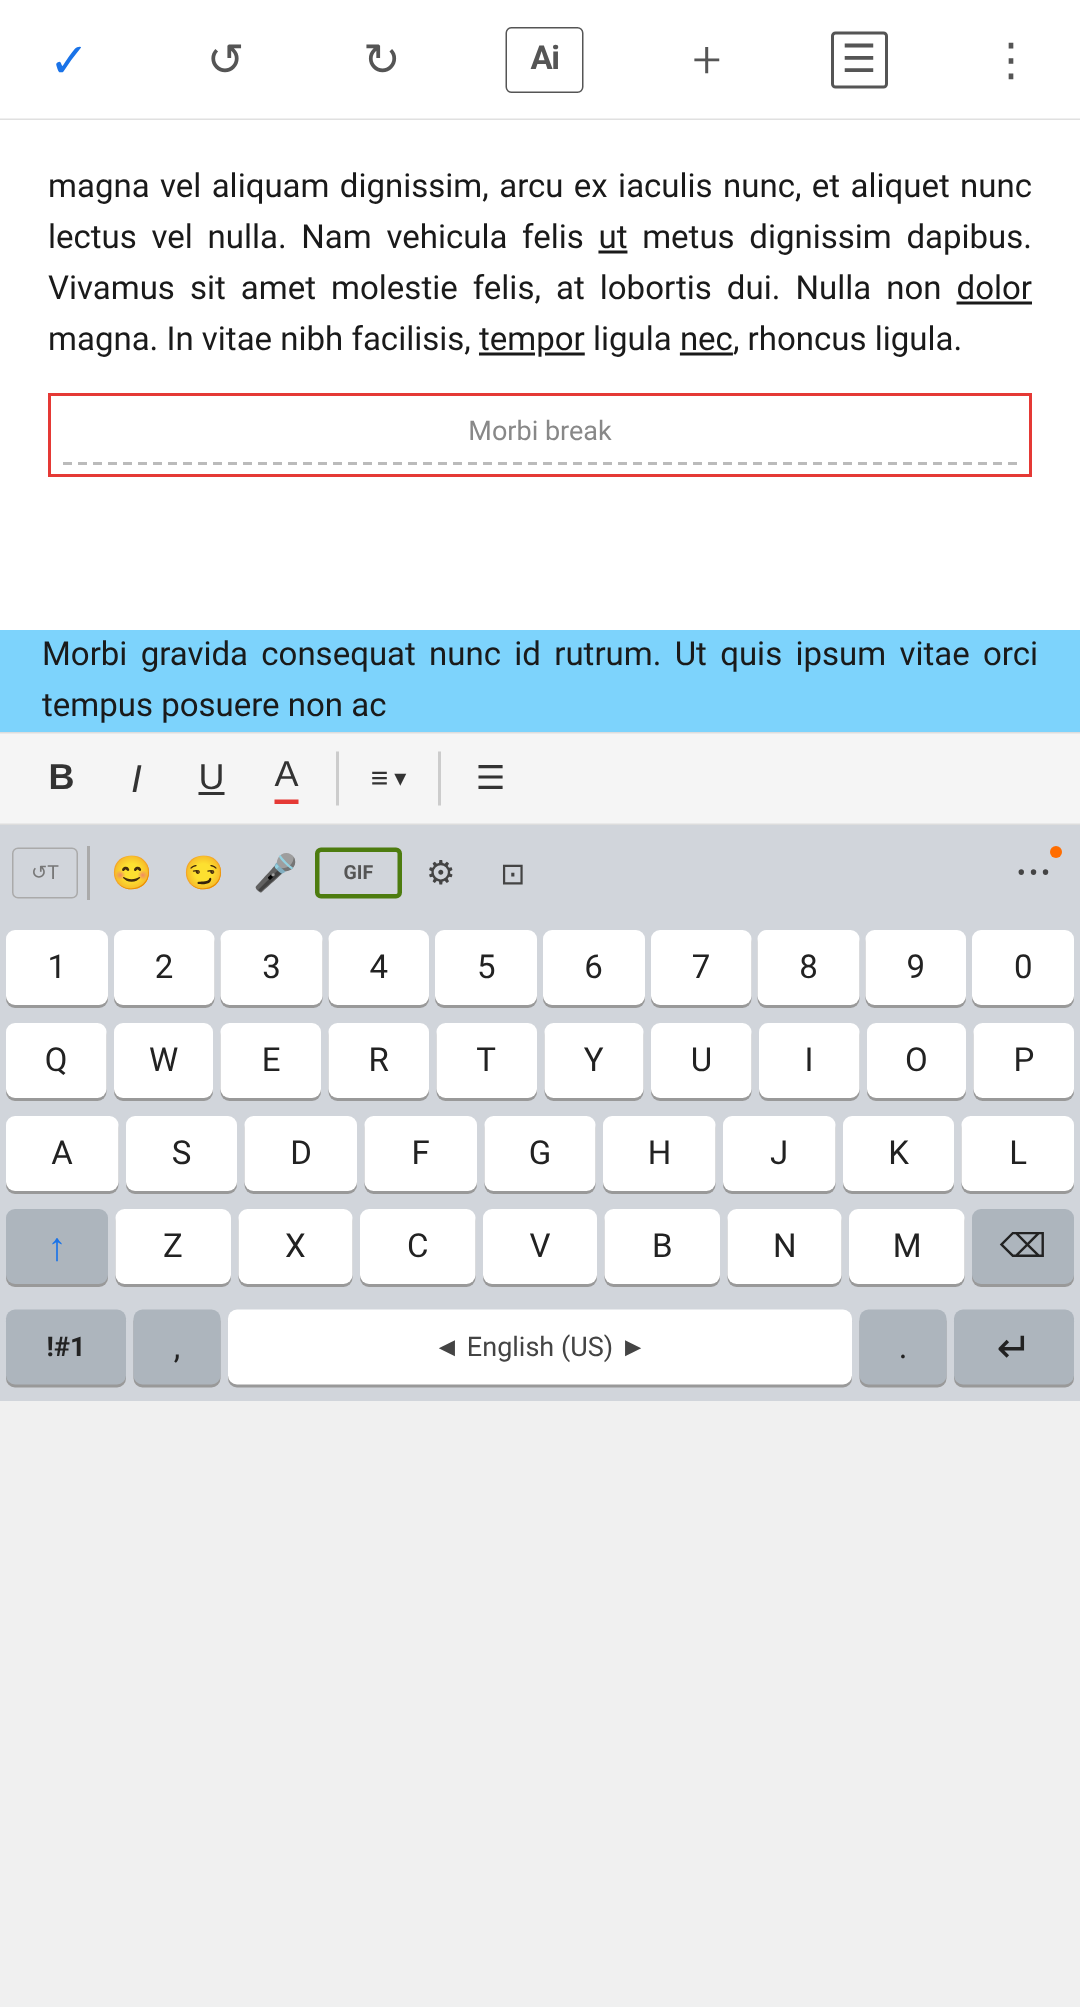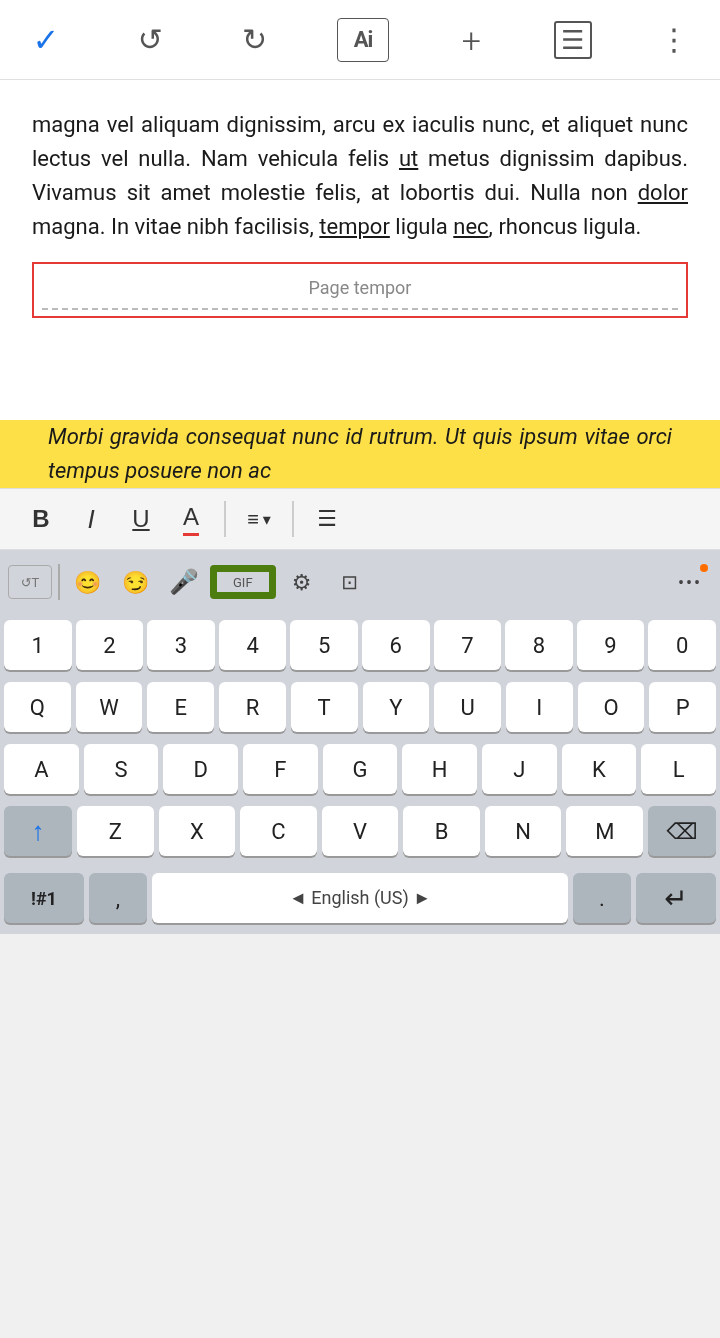--- a/index.html
+++ b/index.html
@@ -78,23 +78,22 @@
       border-top: 2px dashed #bbb;
       margin: 0 8px;
     }
 
     
     .second-paragraph {
       font-size: 22px;
       line-height: 1.55;
       color: #1a1a1a;
       text-align: justify;
-      padding: 0 48px;
-      background: #fde047;
-      font-style: italic;
+      padding: 0 28px;
+      background: #7dd3fc;
     }
 
     
     .format-toolbar {
       display: flex;
       align-items: center;
       background: #f5f5f5;
       border-top: 1px solid #ddd;
       border-bottom: 1px solid #ddd;
       height: 62px;
@@ -148,23 +147,23 @@
       justify-content: center;
       font-size: 22px;
       color: #444;
       height: 44px;
       min-width: 44px;
       cursor: pointer;
       position: relative;
     }
     .kb-special-btn.gif-btn {
       font-size: 13px;
-      font-weight: normal;
+      font-weight: bold;
       color: #555;
-      border: 7px solid #4d7c0f;
+      border: 3px solid #4d7c0f;
       border-radius: 4px;
       padding: 2px 16px;
       height: 34px;
       min-width: 48px;
     }
     .kb-special-btn.dots {
       font-size: 18px;
       letter-spacing: 2px;
     }
     .orange-dot {
@@ -304,21 +303,21 @@
   <div class="toolbar-icon" style="font-size:26px; border:2px solid #555; border-radius:3px; width:38px; height:38px;">☰</div>
   <div class="toolbar-icon" style="font-size:30px; letter-spacing:0px;">⋮</div>
 </div>
 
 <div class="document-area">
   <p class="first-paragraph">
     magna vel aliquam dignissim, arcu ex iaculis nunc, et aliquet nunc lectus vel nulla. Nam vehicula felis <span class="underlined">ut</span> metus dignissim dapibus. Vivamus sit amet molestie felis, at lobortis dui. Nulla non <span class="underlined">dolor</span> magna. In vitae nibh facilisis, <span class="underlined">tempor</span> ligula <span class="underlined">nec</span>, rhoncus ligula.
   </p>
 
   <div class="page-break-container">
-    <div class="page-break-label">Page tempor</div>
+    <div class="page-break-label">Morbi break</div>
     <hr class="page-break-line">
   </div>
 </div>
 
 <div class="second-paragraph">
   Morbi gravida consequat nunc id rutrum. Ut quis ipsum vitae orci tempus posuere non ac
 </div>
 
 <div class="format-toolbar">
   <button class="fmt-btn bold">B</button>

